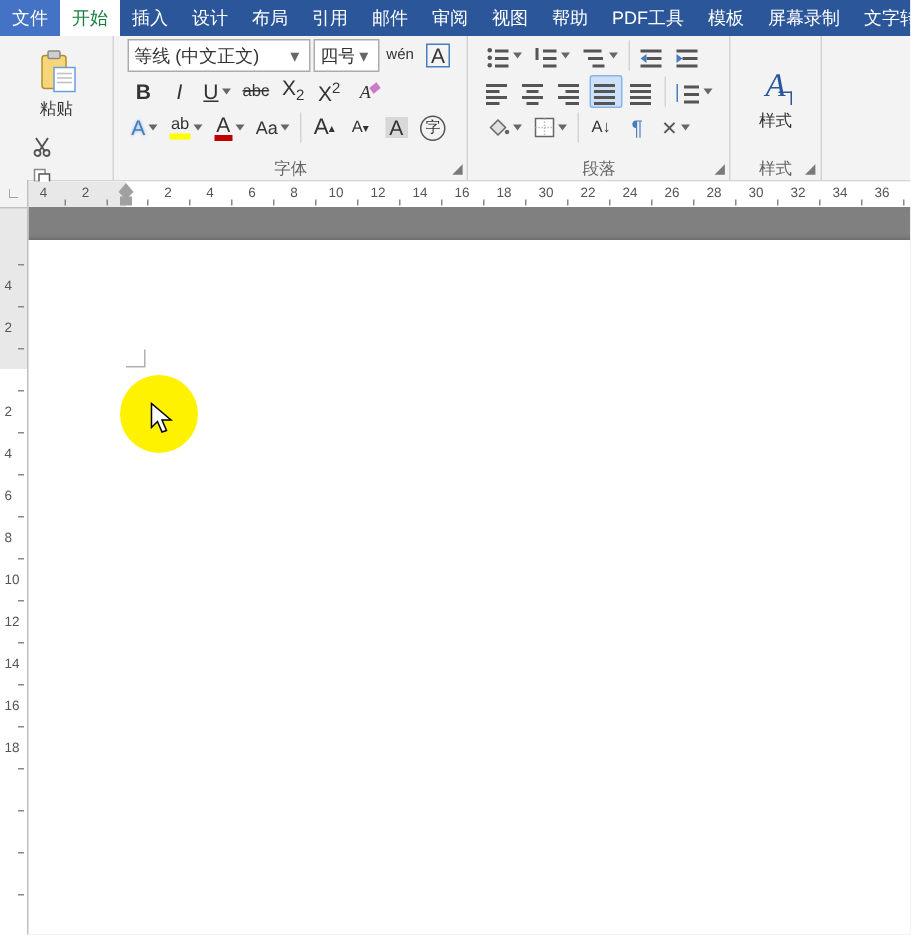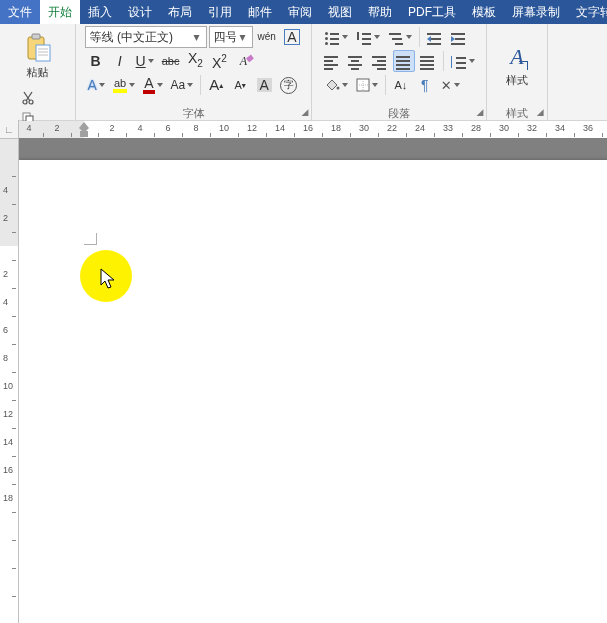--- a/index.html
+++ b/index.html
@@ -406,21 +406,21 @@
     <span class="num" style="left:150px">6</span>
     <span class="num" style="left:178px">8</span>
     <span class="num" style="left:206px">10</span>
     <span class="num" style="left:234px">12</span>
     <span class="num" style="left:262px">14</span>
     <span class="num" style="left:290px">16</span>
     <span class="num" style="left:318px">18</span>
     <span class="num" style="left:346px">30</span>
     <span class="num" style="left:374px">22</span>
     <span class="num" style="left:402px">24</span>
-    <span class="num" style="left:430px">33</span>
+    <span class="num" style="left:430px">26</span>
     <span class="num" style="left:458px">28</span>
     <span class="num" style="left:486px">30</span>
     <span class="num" style="left:514px">32</span>
     <span class="num" style="left:542px">34</span>
     <span class="num" style="left:570px">36</span>
 
     <div class="tick" style="left:25px"></div>
       <div class="tick" style="left:53px"></div>
       <div class="tick" style="left:80px"></div>
     <div class="tick" style="left:108px"></div>

